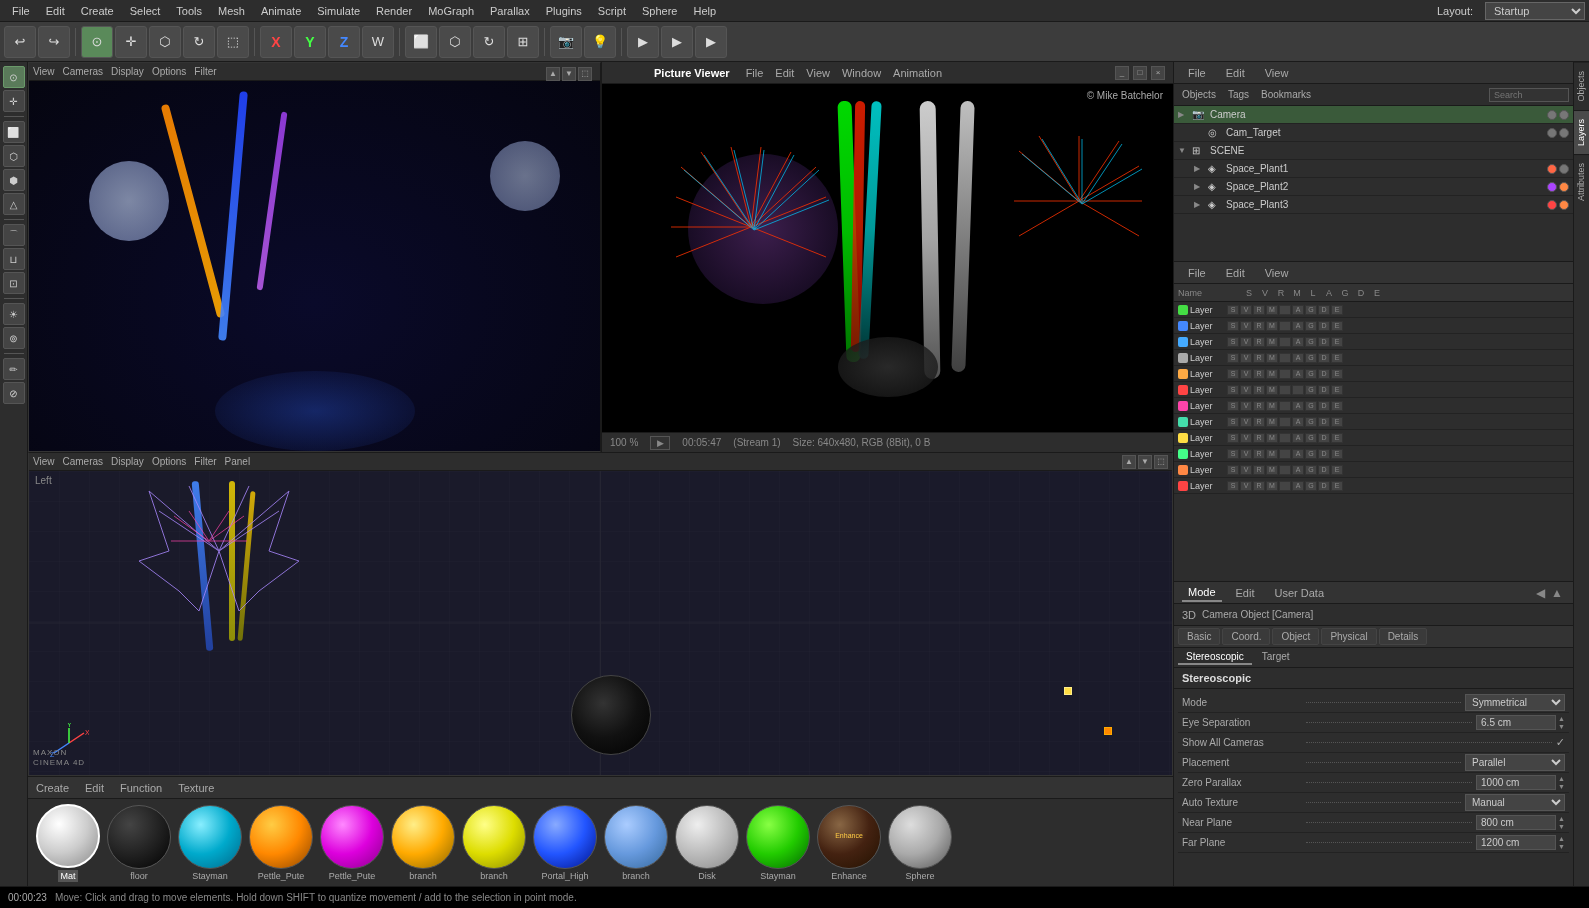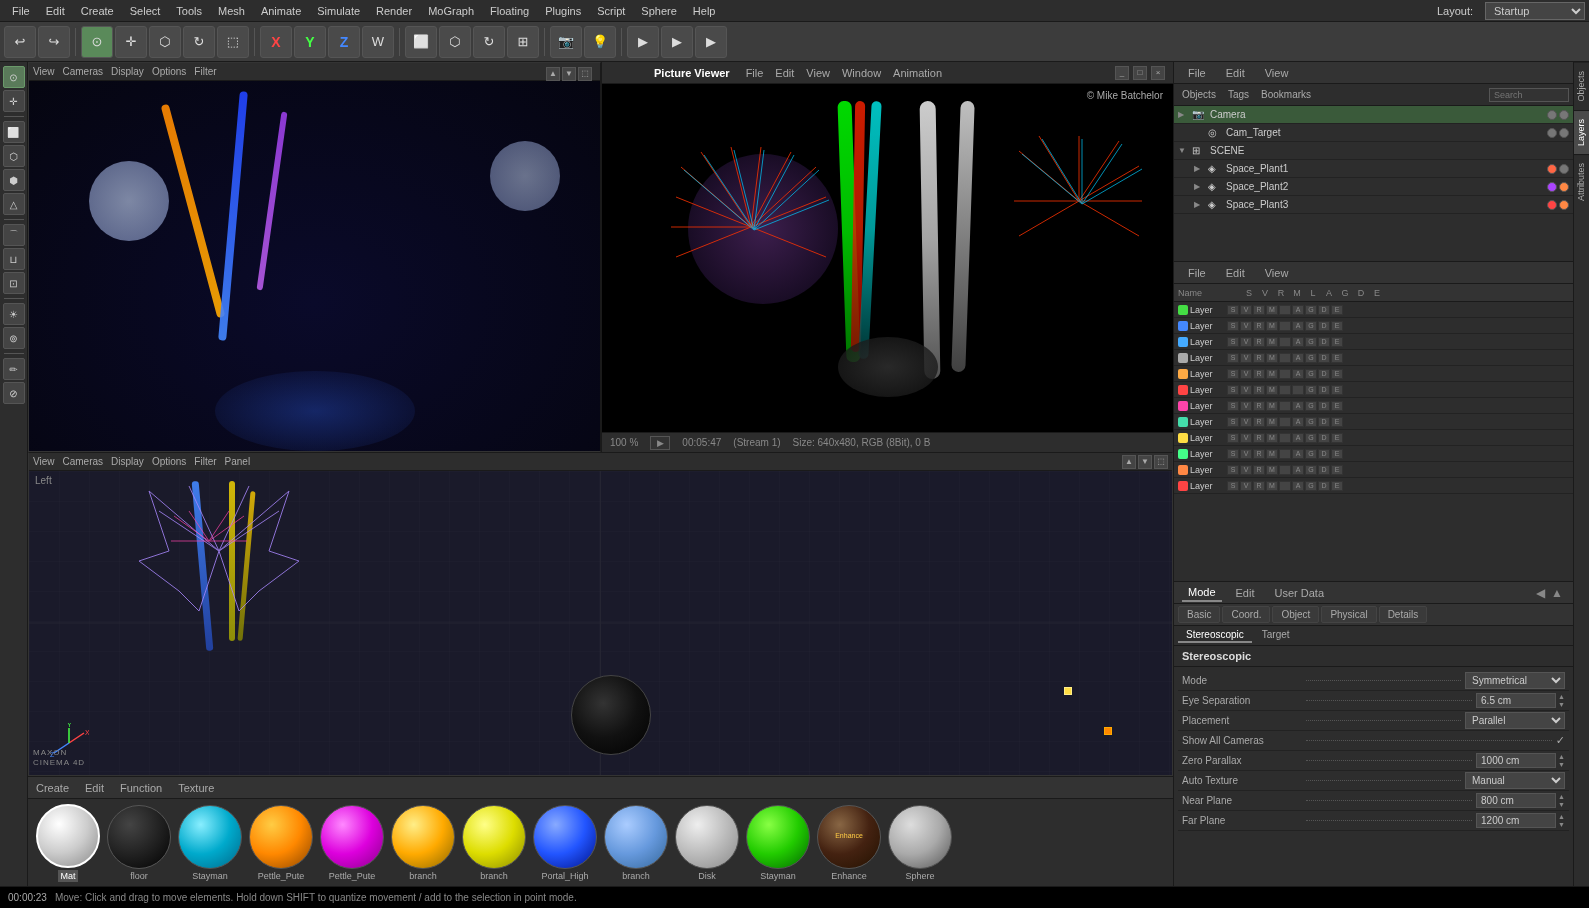--- a/index.html
+++ b/index.html
@@ -623,21 +623,21 @@
   <span>File</span>
   <span>Edit</span>
   <span>Create</span>
   <span>Select</span>
   <span>Tools</span>
   <span>Mesh</span>
   <span>Animate</span>
   <span>Simulate</span>
   <span>Render</span>
   <span>MoGraph</span>
-  <span>Floating</span>
+  <span>Parallax</span>
   <span>Plugins</span>
   <span>Script</span>
   <span>Sphere</span>
   <span>Help</span>
   <div class="layout-area">
     <span class="layout-label">Layout:</span>
     <select class="layout-select">
       <option>Startup</option>
     </select>
   </div>
@@ -1270,20 +1270,24 @@
     <div id="attributes-panel">
       <div id="attr-header">
         <span class="panel-tab active">Mode</span>
         <span class="panel-tab">Edit</span>
         <span class="panel-tab">User Data</span>
         <div style="margin-left:auto;display:flex;gap:2px;">
           <div style="font-size:12px;color:#888;cursor:pointer;padding:0 2px;">◀</div>
           <div style="font-size:12px;color:#888;cursor:pointer;padding:0 2px;">▲</div>
         </div>
       </div>
+      <div id="attr-object-title">
+        <span style="margin-right:6px;font-size:11px;">3D</span>
+        <span>Camera Object [Camera]</span>
+      </div>
       <div id="attr-tabs">
         <div class="attr-tab">Basic</div>
         <div class="attr-tab">Coord.</div>
         <div class="attr-tab">Object</div>
         <div class="attr-tab">Physical</div>
         <div class="attr-tab">Details</div>
       </div>
       <div id="attr-subtabs">
         <div class="attr-subtab active">Stereoscopic</div>
         <div class="attr-subtab">Target</div>
@@ -1308,35 +1312,35 @@
           <div class="attr-value">
             <input type="text" class="attr-input" value="6.5 cm" style="">
             <div style="display:flex;flex-direction:column;gap:1px;">
               <div style="font-size:7px;color:#888;cursor:pointer;line-height:1;">▲</div>
               <div style="font-size:7px;color:#888;cursor:pointer;line-height:1;">▼</div>
             </div>
           </div>
         </div>
 
         <div class="attr-row">
+          <span class="attr-label">Show All Cameras</span>
+          <div class="attr-dots"></div>
+          <div class="attr-value">
+            <span class="checkmark">✓</span>
+          </div>
+        </div>
+
+        <div class="attr-row">
           <span class="attr-label">Placement</span>
           <div class="attr-dots"></div>
           <div class="attr-value">
             <select class="attr-select">
               <option>Parallel</option>
               <option>Off-Axis</option>
             </select>
-          </div>
-        </div>
-
-        <div class="attr-row">
-          <span class="attr-label">Show All Cameras</span>
-          <div class="attr-dots"></div>
-          <div class="attr-value">
-            <span class="checkmark">✓</span>
           </div>
         </div>
 
         <div class="attr-row">
           <span class="attr-label">Zero Parallax</span>
           <div class="attr-dots"></div>
           <div class="attr-value">
             <input type="text" class="attr-input" value="1000 cm" style="">
             <div style="display:flex;flex-direction:column;gap:1px;">
               <div style="font-size:7px;color:#888;cursor:pointer;line-height:1;">▲</div>

